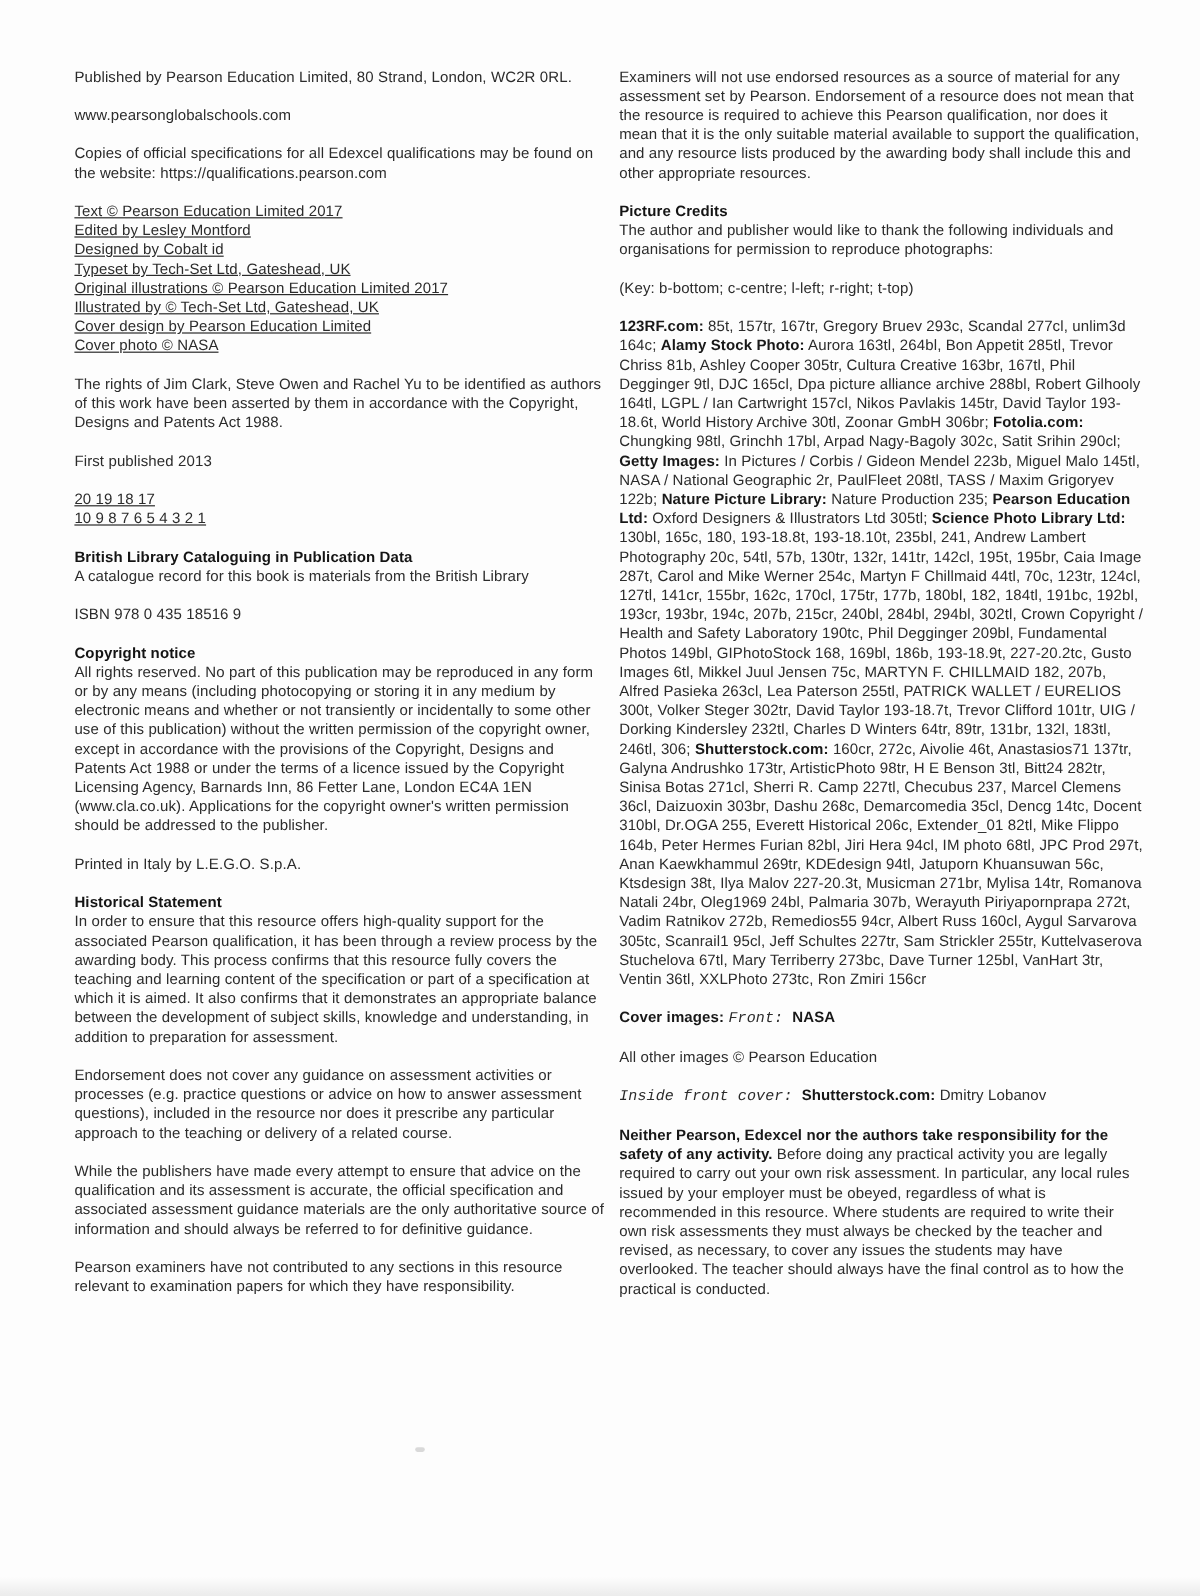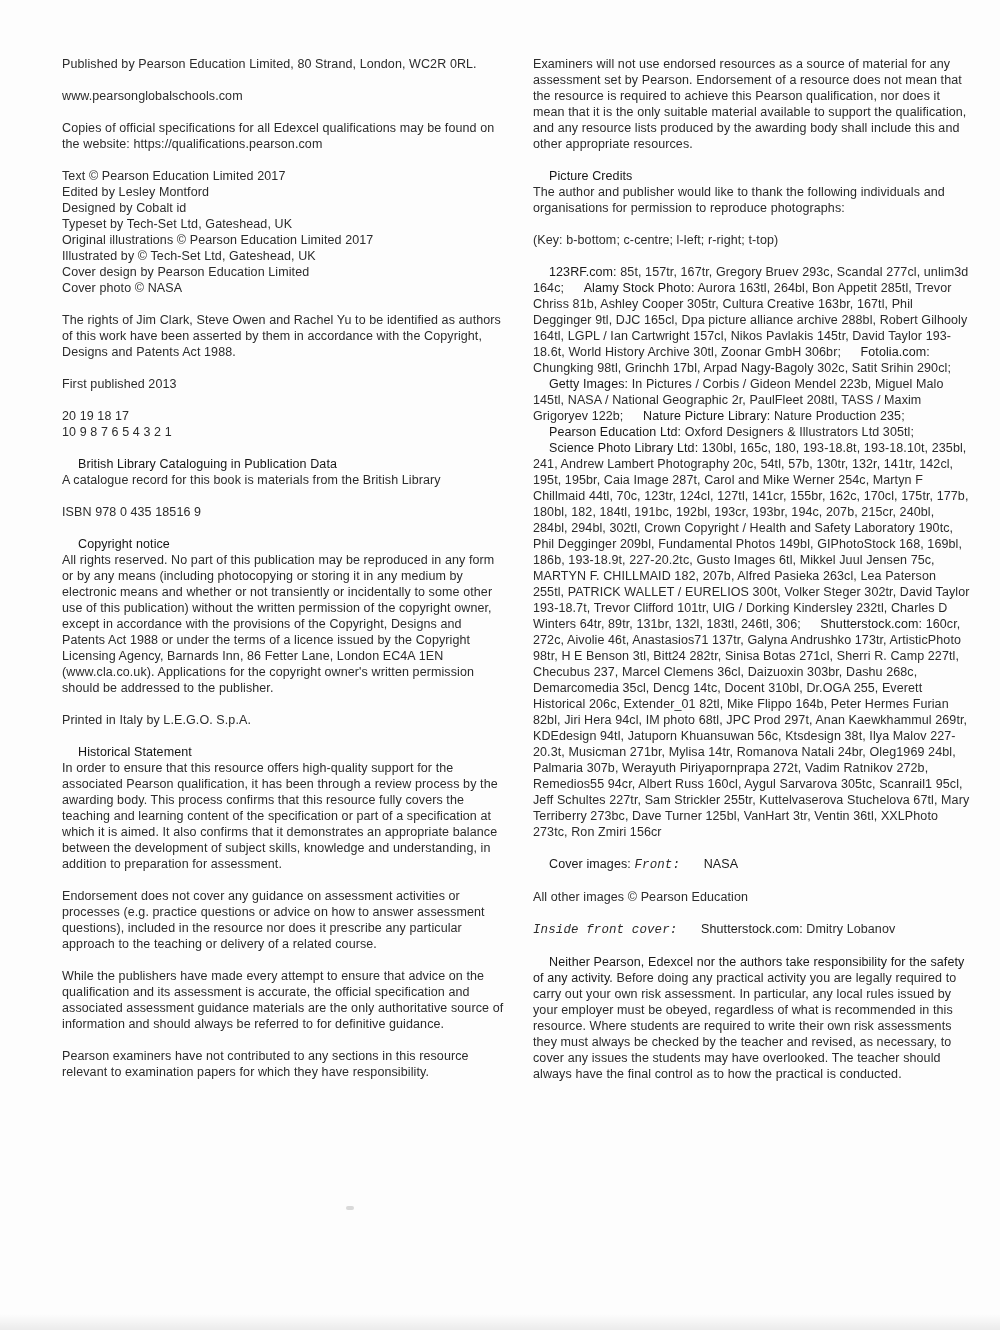--- a/index.html
+++ b/index.html
@@ -8,34 +8,34 @@
     height: 1330px;
     background: #fdfdfd;
     font-family: "Liberation Sans", sans-serif;
     color: #2b2b2b;
     position: relative;
     overflow: hidden;
   }
   .page-inner {
     display: flex;
     padding: 56px 0 0 62px;
-    gap: 27px;
+    gap: 10px;
     box-sizing: border-box;
   }
   .col {
     font-size: 12.5px;
     line-height: 16px;
     letter-spacing: 0.1px;
   }
   .col-left  { width: 444px; }
   .col-right { width: 437px; }
   p.block { margin: 0 0 16px 0; }
   p.block.heading { margin-bottom: 0; }
-  p.block.pre { white-space: pre-line; }
-  .b { font-weight: normal; color: #181818; margin-left: 16px; }
+  p.block.pre { white-space: pre-line; text-decoration: underline; }
+  .b { font-weight: bold; color: #181818; }
   .i { font-style: italic; font-family: Liberation Mono, monospace; }
   .heading > .b { color: #141414; }
   .bottom-shade {
     position: absolute;
     left: 0; right: 0; bottom: 0;
     height: 16px;
     background: linear-gradient(to bottom, rgba(0,0,0,0), rgba(0,0,0,0.07));
     pointer-events: none;
   }
   .scan-speck {

